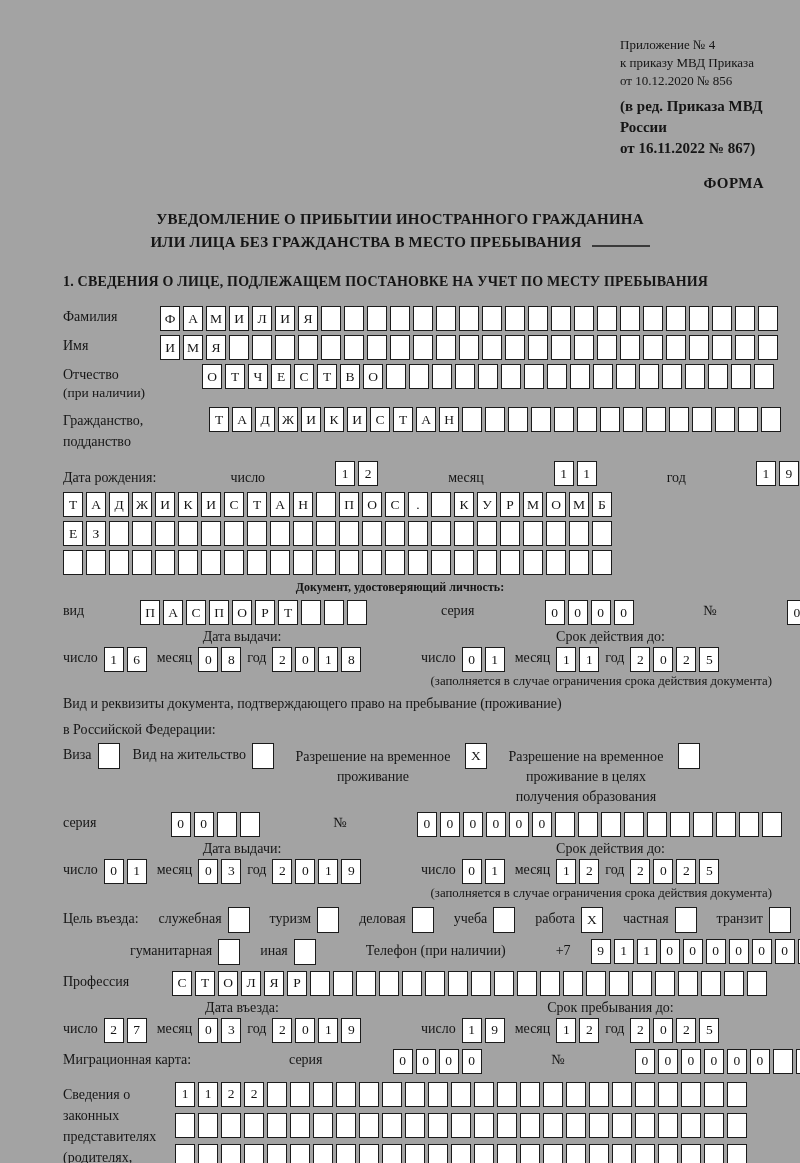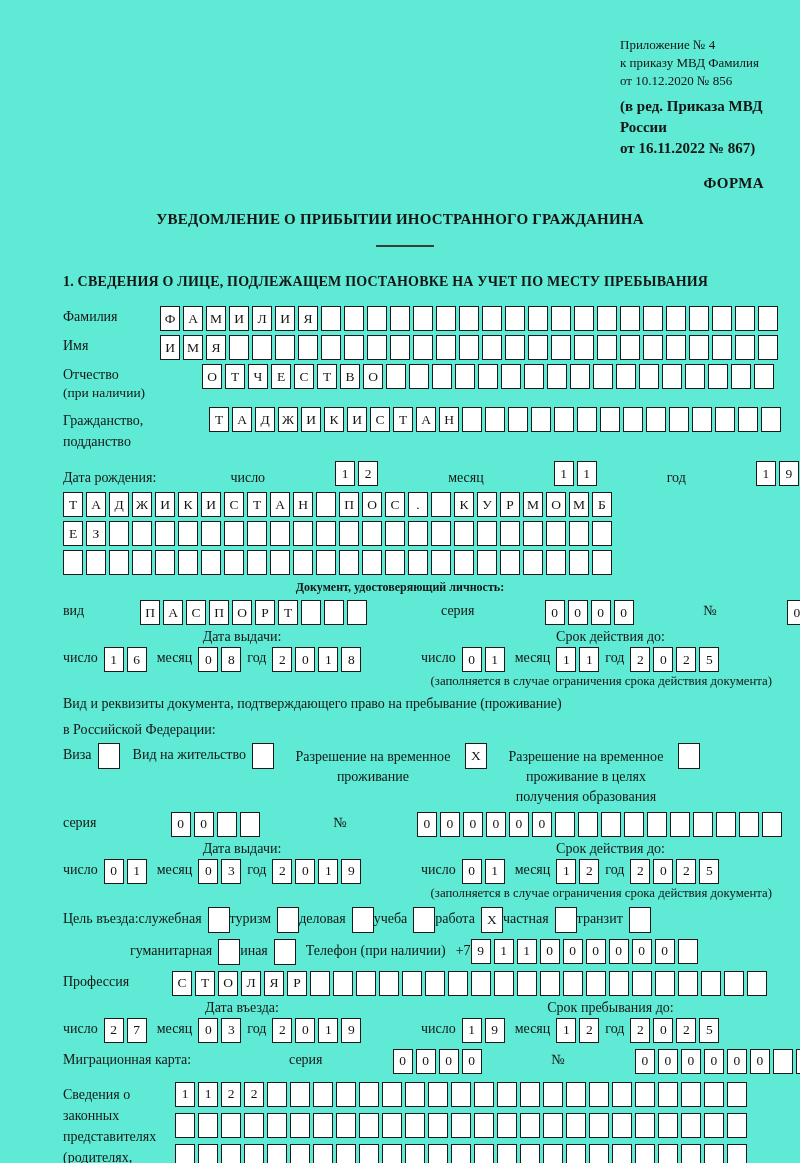--- a/index.html
+++ b/index.html
@@ -1,18 +1,18 @@
 <!DOCTYPE html>
 <html><head>
 <meta charset="utf-8">
 <style>
   * { box-sizing: border-box; }
   html,body { margin:0; padding:0; background:#fff; }
   .page {
-    width:800px; height:1163px; background:#5eead4; color:#151515;
+    width:800px; height:1163px; background:#a3a3a3; color:#151515;
     font-family:"Liberation Serif","DejaVu Serif",serif; font-size:14px;
     overflow:hidden; position:relative;
   }
   
   .hdr { margin:36px 30px 0 620px; font-size:13px; line-height:1.4; }
   .hdr .sub { margin-top:5px; font-size:15px;font-weight:bold; }
   .forma { text-align:right; padding-right:36px; margin-top:16px; font-weight:bold; font-size:15px; letter-spacing:.4px; }
   
   .title { text-align:center; margin-top:16px; font-weight:bold; font-size:15px; line-height:1.55; letter-spacing:.2px; }
   .uline { display:inline-block; width:58px; border-bottom:2px solid #3a3a3a; height:14px; margin-left:10px; }
@@ -44,43 +44,43 @@
   .d-row { display:flex; align-items:flex-start; }
   .d-row .lab { padding-top:3px; }
   .note { text-align:right; margin:2px 28px 4px 0; font-size:12.8px; }
   .plain { margin:4px 0 0 63px; line-height:1.55; }
   
   .opts { display:flex; align-items:flex-start; margin:2px 0 4px 63px; gap:13px; }
   .opt { display:flex; align-items:flex-start; gap:6px; }
   .optlab { padding-top:4px; }
   .optwide { width:172px; text-align:center; line-height:1.45; padding-top:4px; }
   
-  .purp { display:flex; align-items:flex-start; margin:6px 0 0 63px; gap:0; flex-wrap:nowrap; }
+  .purp { display:flex; align-items:flex-start; margin:6px 0 0 63px; gap:20px; flex-wrap:nowrap; }
   .purp .optlab { padding-top:4px; white-space:nowrap; }
   .indent { margin-left:130px; }
 </style>
 </head>
 <body>
 
 <div class="page">
 
   <div class="hdr">
     <div>Приложение № 4</div>
-    <div>к приказу МВД Фамилия</div>
+    <div>к приказу МВД Приказа</div>
     <div>от 10.12.2020 № 856</div>
     <div class="sub">
       <div>(в ред. Приказа МВД России</div>
       <div>от 16.11.2022 № 867)</div>
     </div>
   </div>
   <div class="forma">ФОРМА</div>
 
   <div class="title">
     <div>УВЕДОМЛЕНИЕ О ПРИБЫТИИ ИНОСТРАННОГО ГРАЖДАНИНА</div>
-    <div><span class="uline"></span></div>
+    <div><span>ИЛИ ЛИЦА БЕЗ ГРАЖДАНСТВА В МЕСТО ПРЕБЫВАНИЯ</span><span class="uline"></span></div>
   </div>
 
   <div class="sec1">1. СВЕДЕНИЯ О ЛИЦЕ, ПОДЛЕЖАЩЕМ ПОСТАНОВКЕ НА УЧЕТ ПО МЕСТУ ПРЕБЫВАНИЯ</div>
 
   <div class="row" style="margin-top:16px;">
     <span class="lab" style="width:65px;">Фамилия</span>
     <span class="cells">
         <span class="cell">Ф</span>
         <span class="cell">А</span>
         <span class="cell">М</span>

